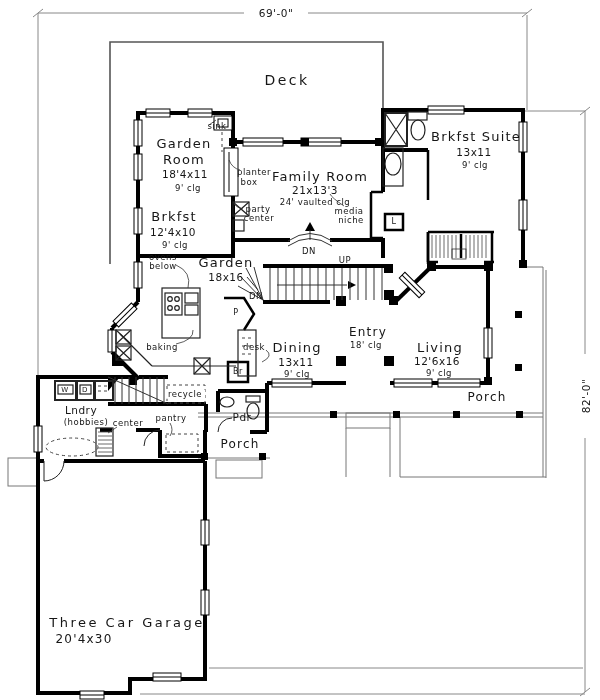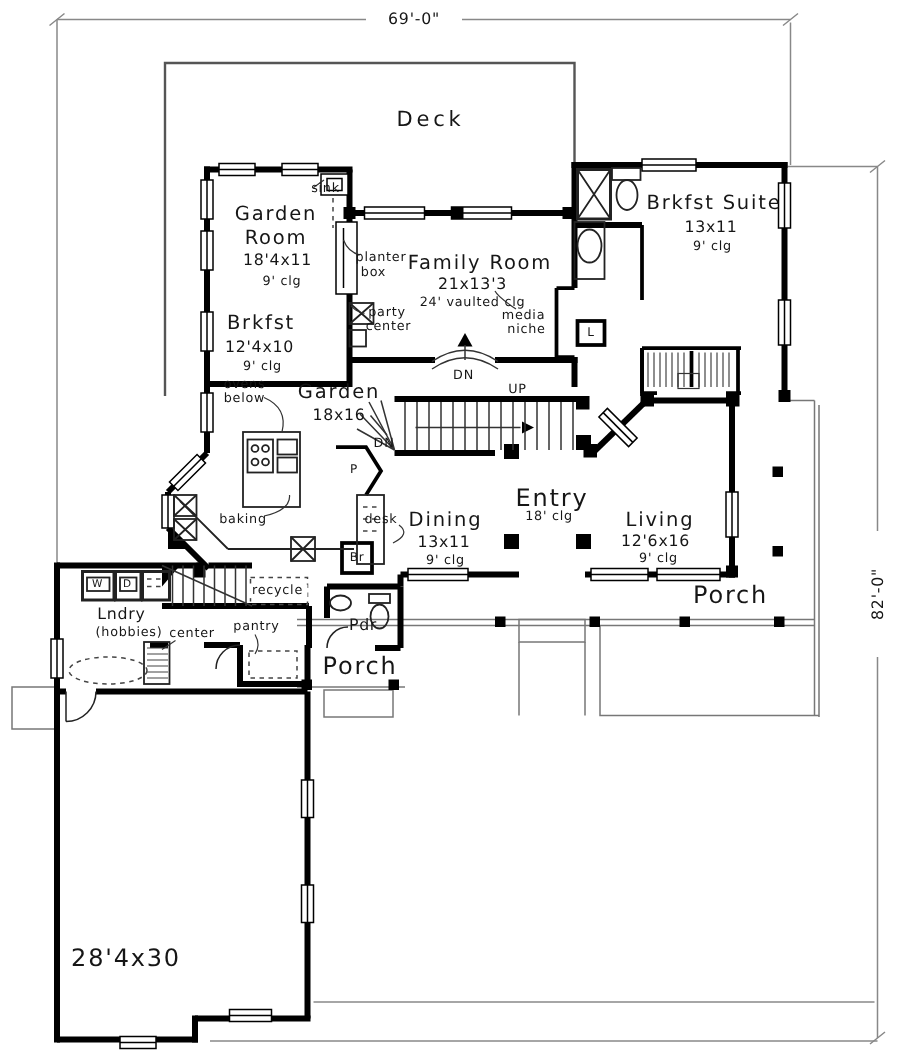--- a/index.html
+++ b/index.html
@@ -9,21 +9,21 @@
   .lbl{position:absolute;transform:translate(-50%,-50%);white-space:nowrap;color:#161616;
        letter-spacing:.5px;line-height:1;}
   .rot{transform:translate(-50%,-50%) rotate(-90deg);}
   .bg{background:#fff;padding:0 3px;}
   .sp2{letter-spacing:2.5px;}
   .sp1{letter-spacing:1.2px;text-align:center;}
   .s7{font-size:7px;}
   .s8{font-size:8px;}
   .s9{font-size:8.5px;}
   .s11{font-size:10.5px;}
-  .s12{font-size:16px;}
+  .s12{font-size:12px;}
   .s13{font-size:13px;}
   .s14{font-size:14px;}
 </style>
 </head>
 <body>
 
 <div class="plan">
 
 <svg width="600" height="700" viewBox="0 0 600 700">
 
@@ -335,15 +335,16 @@
 <div class="lbl s11" style="left:242px;top:417px">Pdr</div>
 
 <div class="lbl s11" style="left:81px;top:410px">Lndry</div>
 <div class="lbl s9" style="left:86px;top:422px">(hobbies)</div>
 <div class="lbl s9" style="left:128px;top:423px">center</div>
 <div class="lbl s9" style="left:171px;top:418px">pantry</div>
 <div class="lbl s9 bg" style="left:185px;top:394px">recycle</div>
 <div class="lbl s7" style="left:65px;top:390px">W</div>
 <div class="lbl s7" style="left:85px;top:390px">D</div>
 
-<div class="lbl s12 sp1" style="left:84px;top:639px">28'4x30</div>
+<div class="lbl s13 sp2" style="left:127px;top:622px">Three Car Garage</div>
+<div class="lbl s12 sp1" style="left:84px;top:639px">20'4x30</div>
 
 </div>
 
 </body></html>

